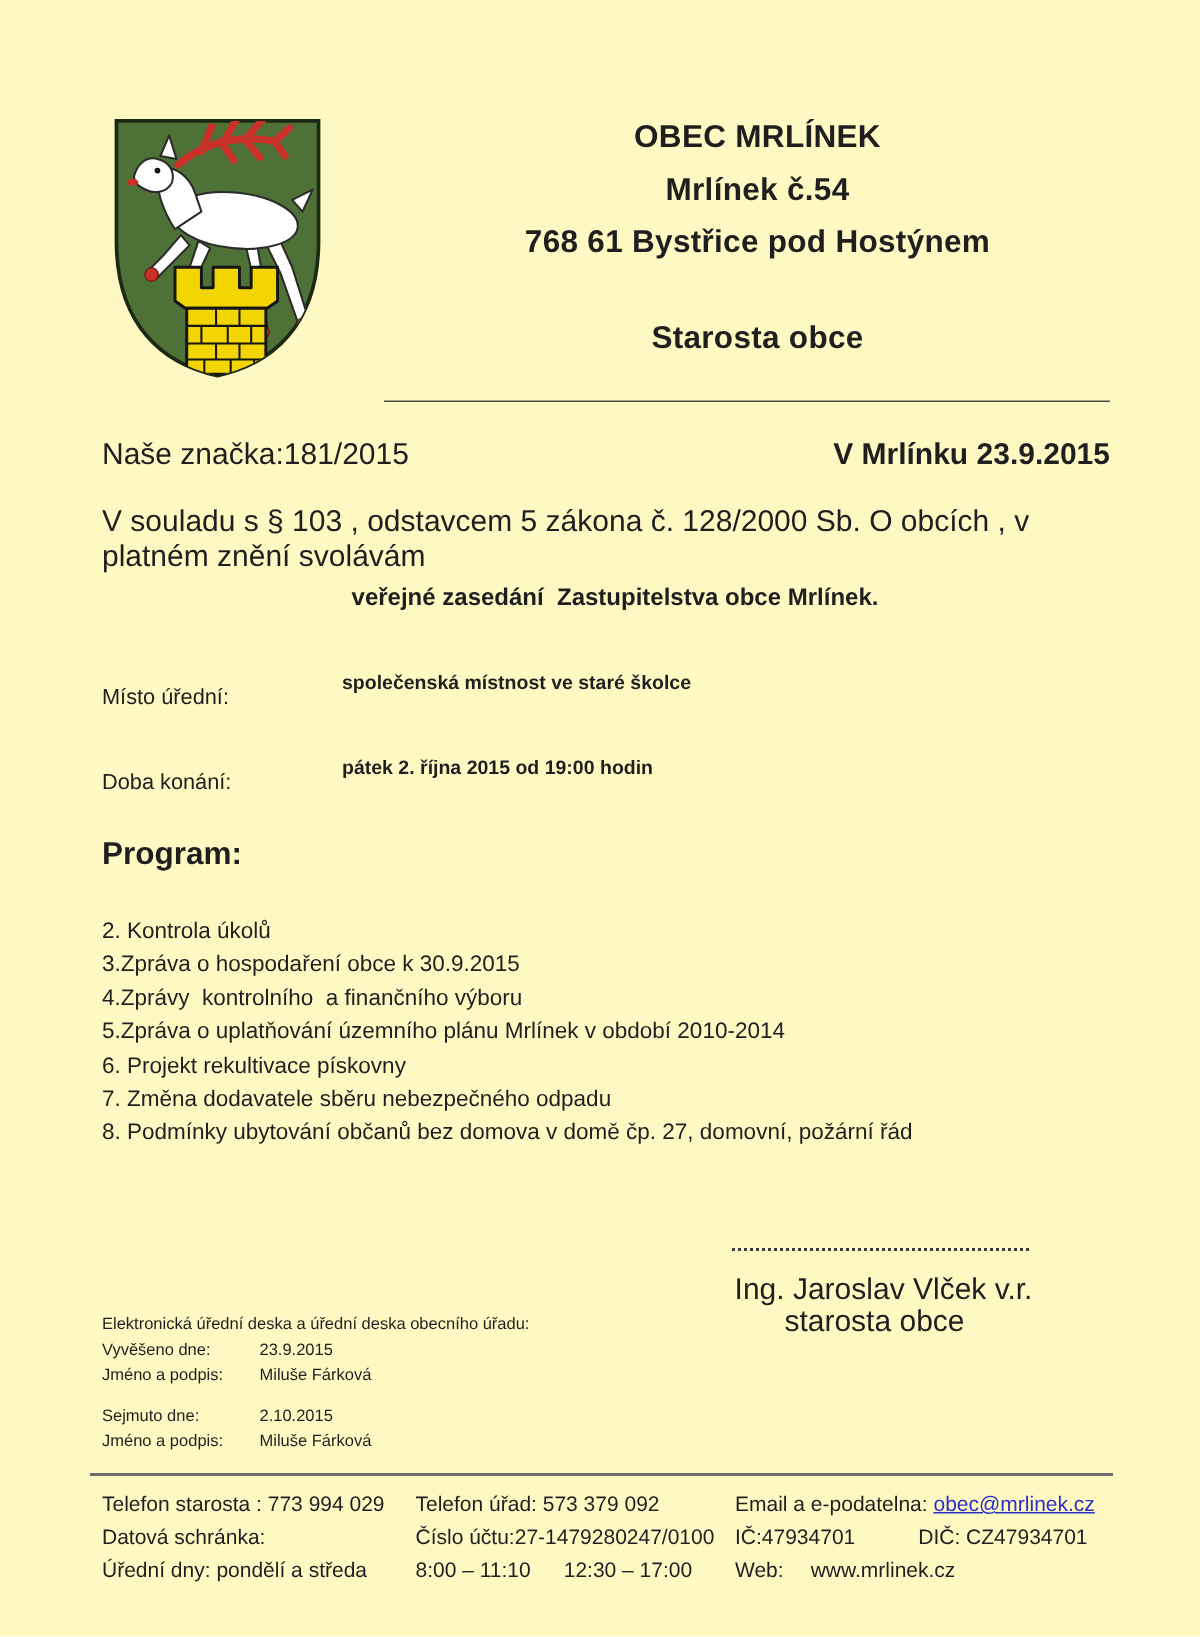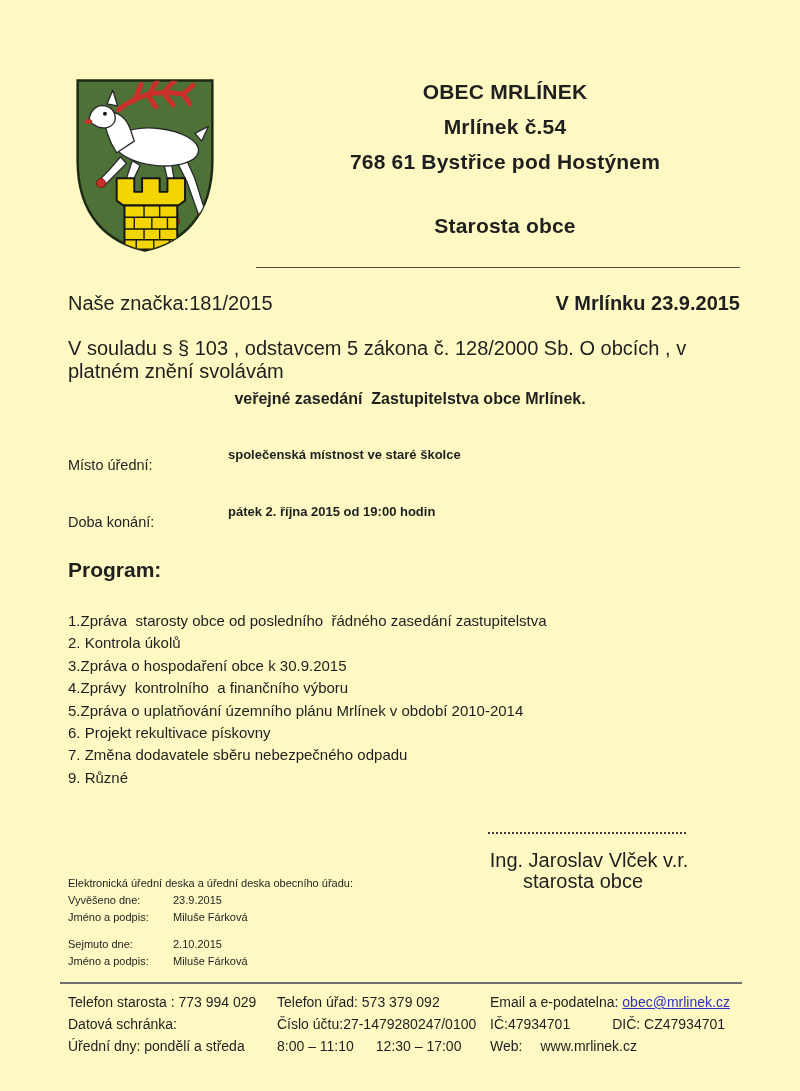--- a/index.html
+++ b/index.html
@@ -133,28 +133,27 @@
 
   <div class="abs fs14" style="left:68px;top:457px;">Místo úřední:</div>
   <div class="abs detail-value" style="left:228px;top:447px;">společenská místnost ve staré školce</div>
 
   <div class="abs fs14" style="left:68px;top:514px;">Doba konání:</div>
   <div class="abs detail-value" style="left:228px;top:504px;">pátek 2. října 2015 od 19:00 hodin</div>
 
   <div class="abs program-heading" style="left:68px;top:558px;">Program:</div>
 
   <div class="abs program-list" style="left:68px;top:610px;width:690px;">
-    <div class="pre">1.Zpráva  starosty obce od posledního  řádného zasedání zastupitelstva</div>
     <div class="pre">2. Kontrola úkolů</div>
     <div class="pre">3.Zpráva o hospodaření obce k 30.9.2015</div>
     <div class="pre">4.Zprávy  kontrolního  a finančního výboru</div>
     <div class="pre">5.Zpráva o uplatňování územního plánu Mrlínek v období 2010-2014</div>
     <div class="pre">6. Projekt rekultivace pískovny</div>
     <div class="pre">7. Změna dodavatele sběru nebezpečného odpadu</div>
-    <div class="pre">9. Různé</div>
+    <div class="pre">8. Podmínky ubytování občanů bez domova v domě čp. 27, domovní, požární řád</div>
   </div>
 
   <div class="abs dotted-line" style="left:488px;top:832px;width:198px;"></div>
   <div class="abs center fs15" style="left:484px;top:849px;width:210px;">Ing. Jaroslav Vlček v.r.</div>
   <div class="abs center fs15" style="left:478px;top:870px;width:210px;">starosta obce</div>
 
   <div class="abs fs12" style="left:68px;top:877px;">Elektronická úřední deska a úřední deska obecního úřadu:</div>
 
   <div class="abs fs12" style="left:68px;top:894px;width:300px;height:14px;">
     <span class="post-label">Vyvěšeno dne:</span>

